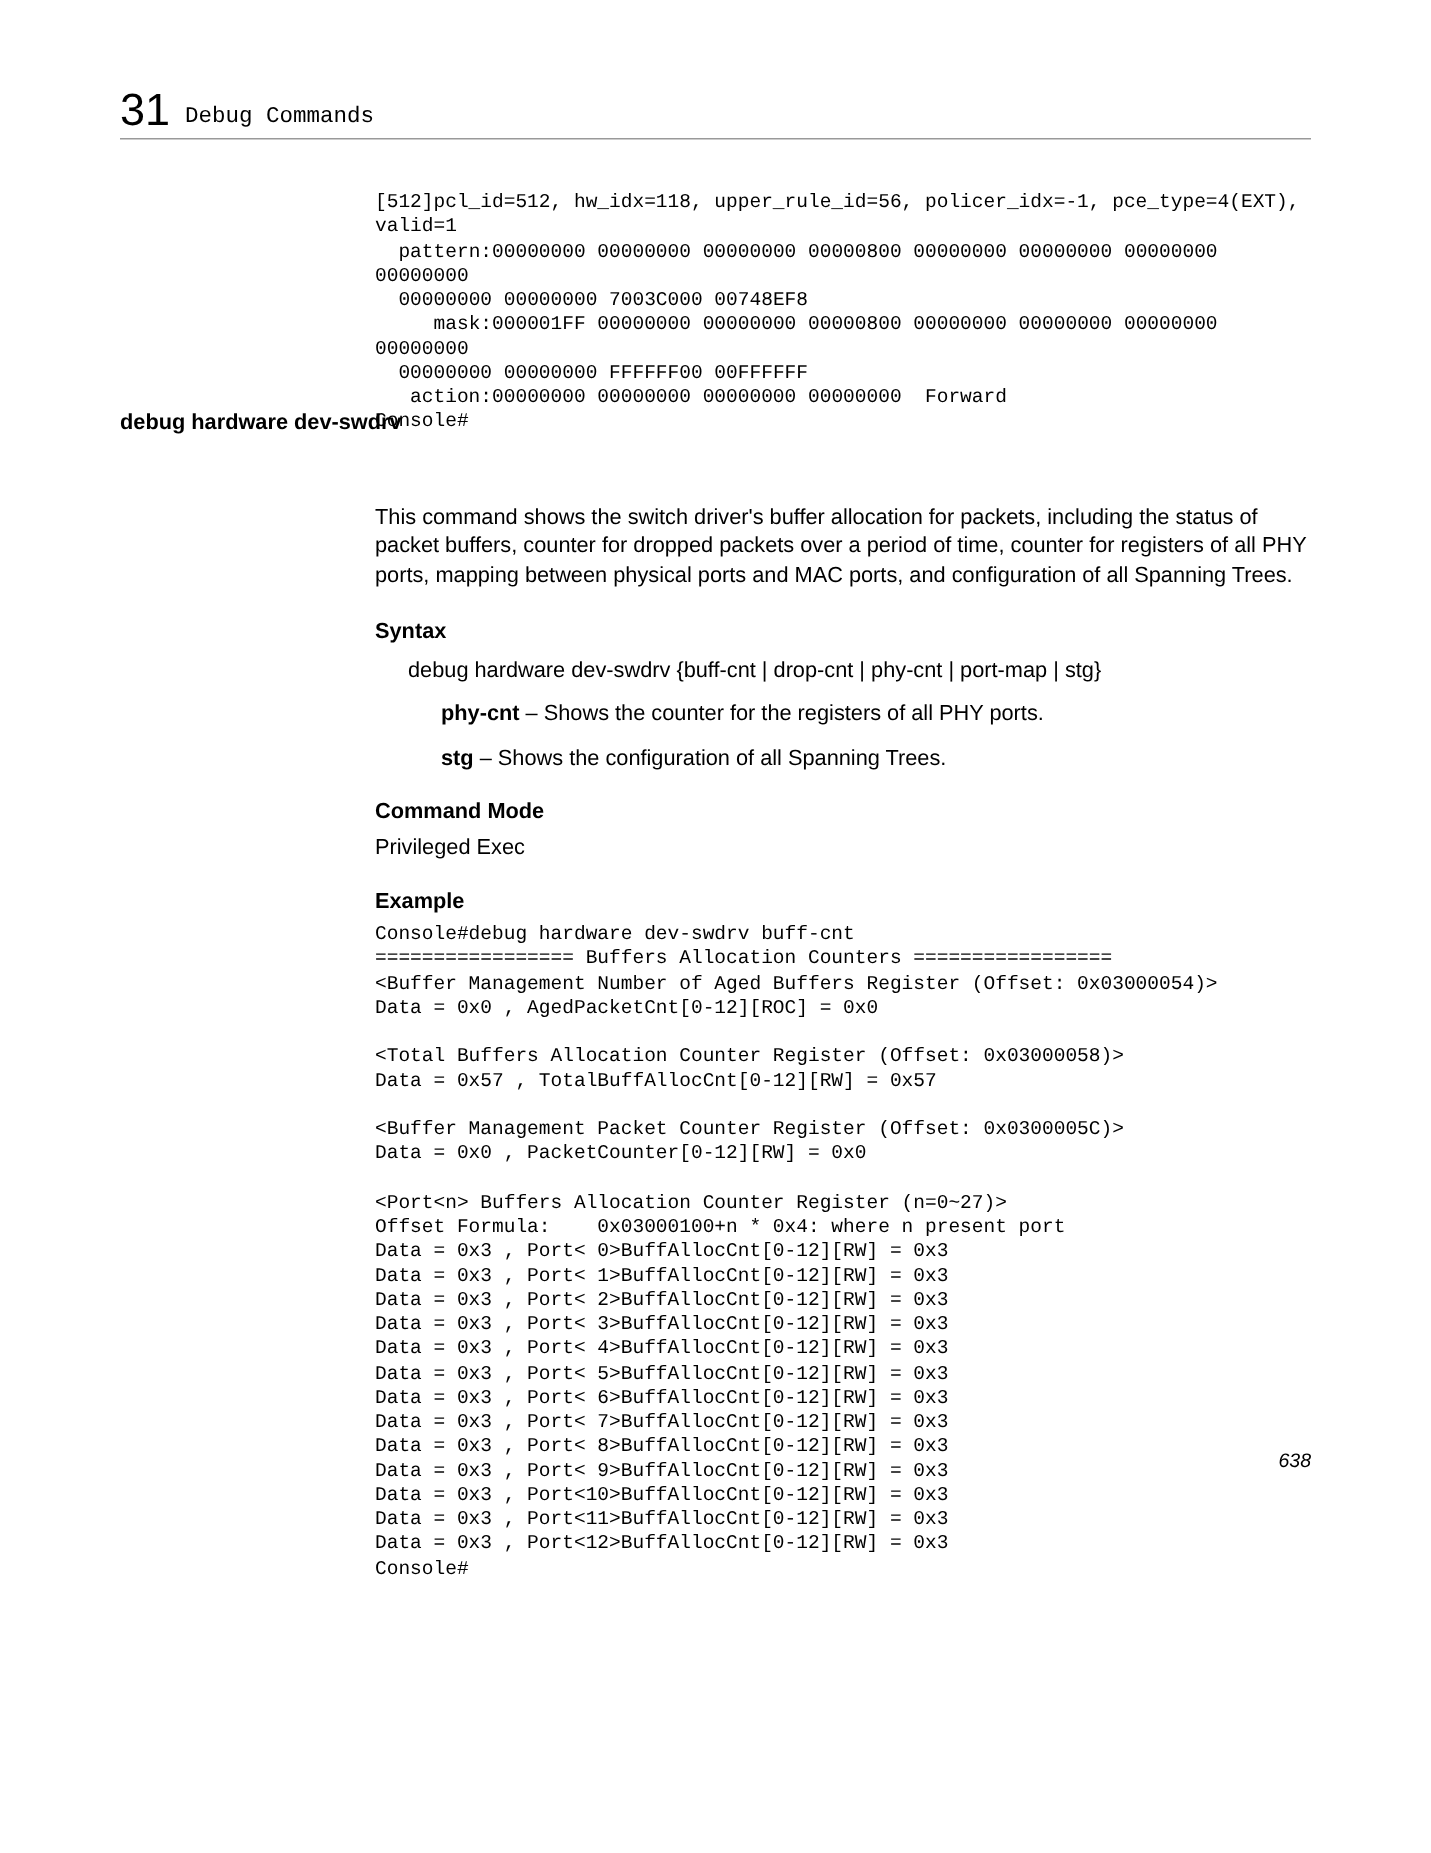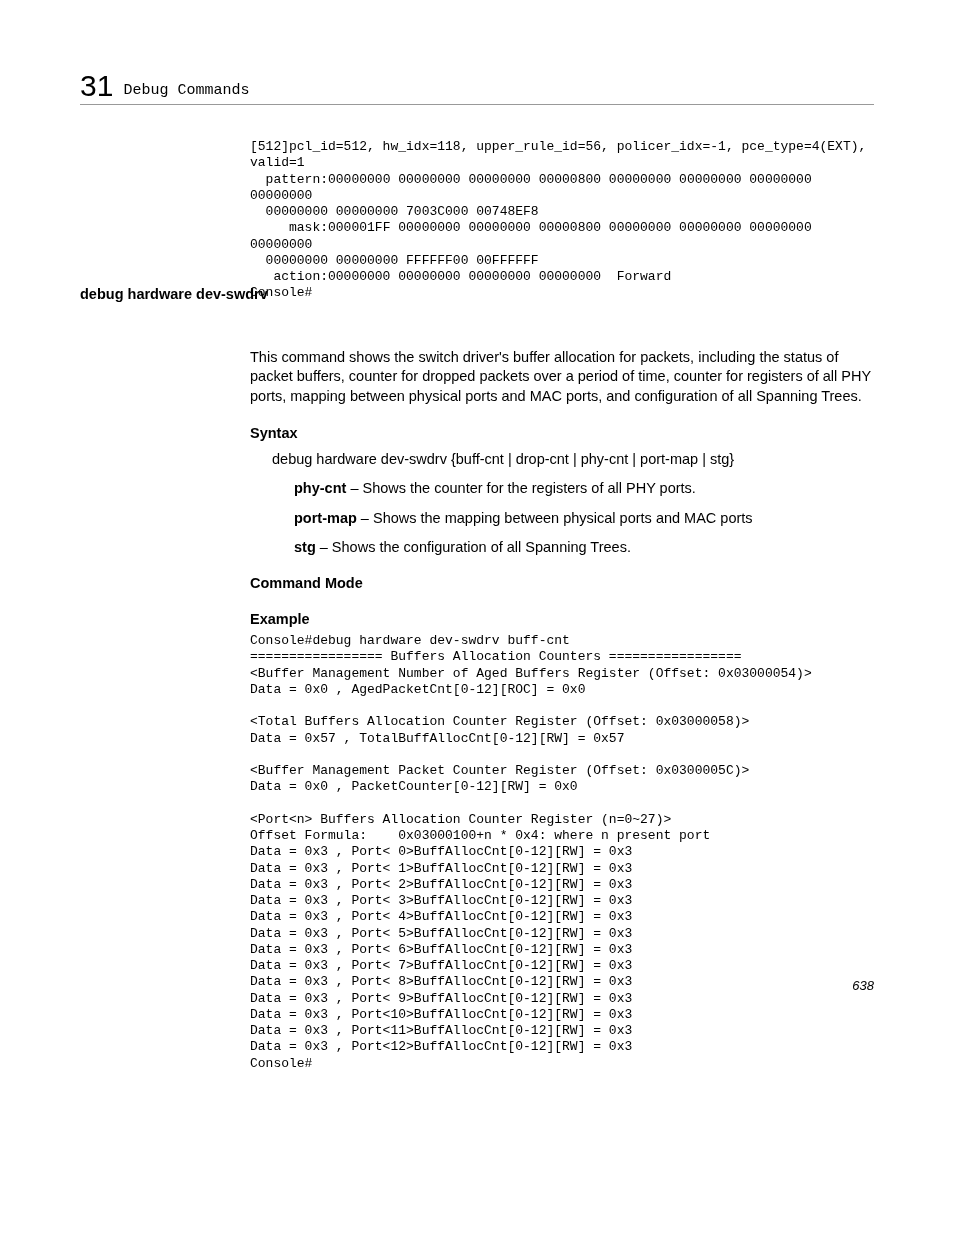--- a/index.html
+++ b/index.html
@@ -12,21 +12,20 @@
     font-family: Arial, Helvetica, sans-serif;
     color: #000;
     font-size: 14.5px;
     line-height: 1.35;
   }
   .page {
     position: relative;
     width: 954px;
     height: 1023px;
     box-sizing: border-box;
-    margin-top: 12px;
   }
   .header {
     position: absolute;
     top: 52px;
     left: 80px;
     right: 80px;
     height: 40px;
     border-bottom: 1px solid #999;
     display: flex;
     align-items: baseline;
@@ -122,27 +121,25 @@
 
     <div class="desc">This command shows the switch driver's buffer allocation for packets, including the status of packet buffers, counter for dropped packets over a period of time, counter for registers of all PHY ports, mapping between physical ports and MAC ports, and configuration of all Spanning Trees.</div>
 
     <div class="section-heading">Syntax</div>
     <div class="syntax-line">debug hardware dev-swdrv {buff-cnt | drop-cnt | phy-cnt | port-map | stg}</div>
 
     <div class="param">
       <b>phy-cnt</b><span> – Shows the counter for the registers of all PHY ports.</span>
     </div>
     <div class="param">
-      <b>port-map</b><span> – Shows the mapping between physical ports and MAC ports</span>
-    </div>
-    <div class="param">
       <b>stg</b><span> – Shows the configuration of all Spanning Trees.</span>
     </div>
 
     <div class="section-heading">Command Mode</div>
+    <div class="cmd-mode-val">Privileged Exec</div>
 
     <div class="section-heading">Example</div>
     <pre class="code">Console#debug hardware dev-swdrv buff-cnt
 ================= Buffers Allocation Counters =================
 &lt;Buffer Management Number of Aged Buffers Register (Offset: 0x03000054)&gt;
 Data = 0x0 , AgedPacketCnt[0-12][ROC] = 0x0
 
 &lt;Total Buffers Allocation Counter Register (Offset: 0x03000058)&gt;
 Data = 0x57 , TotalBuffAllocCnt[0-12][RW] = 0x57
 

